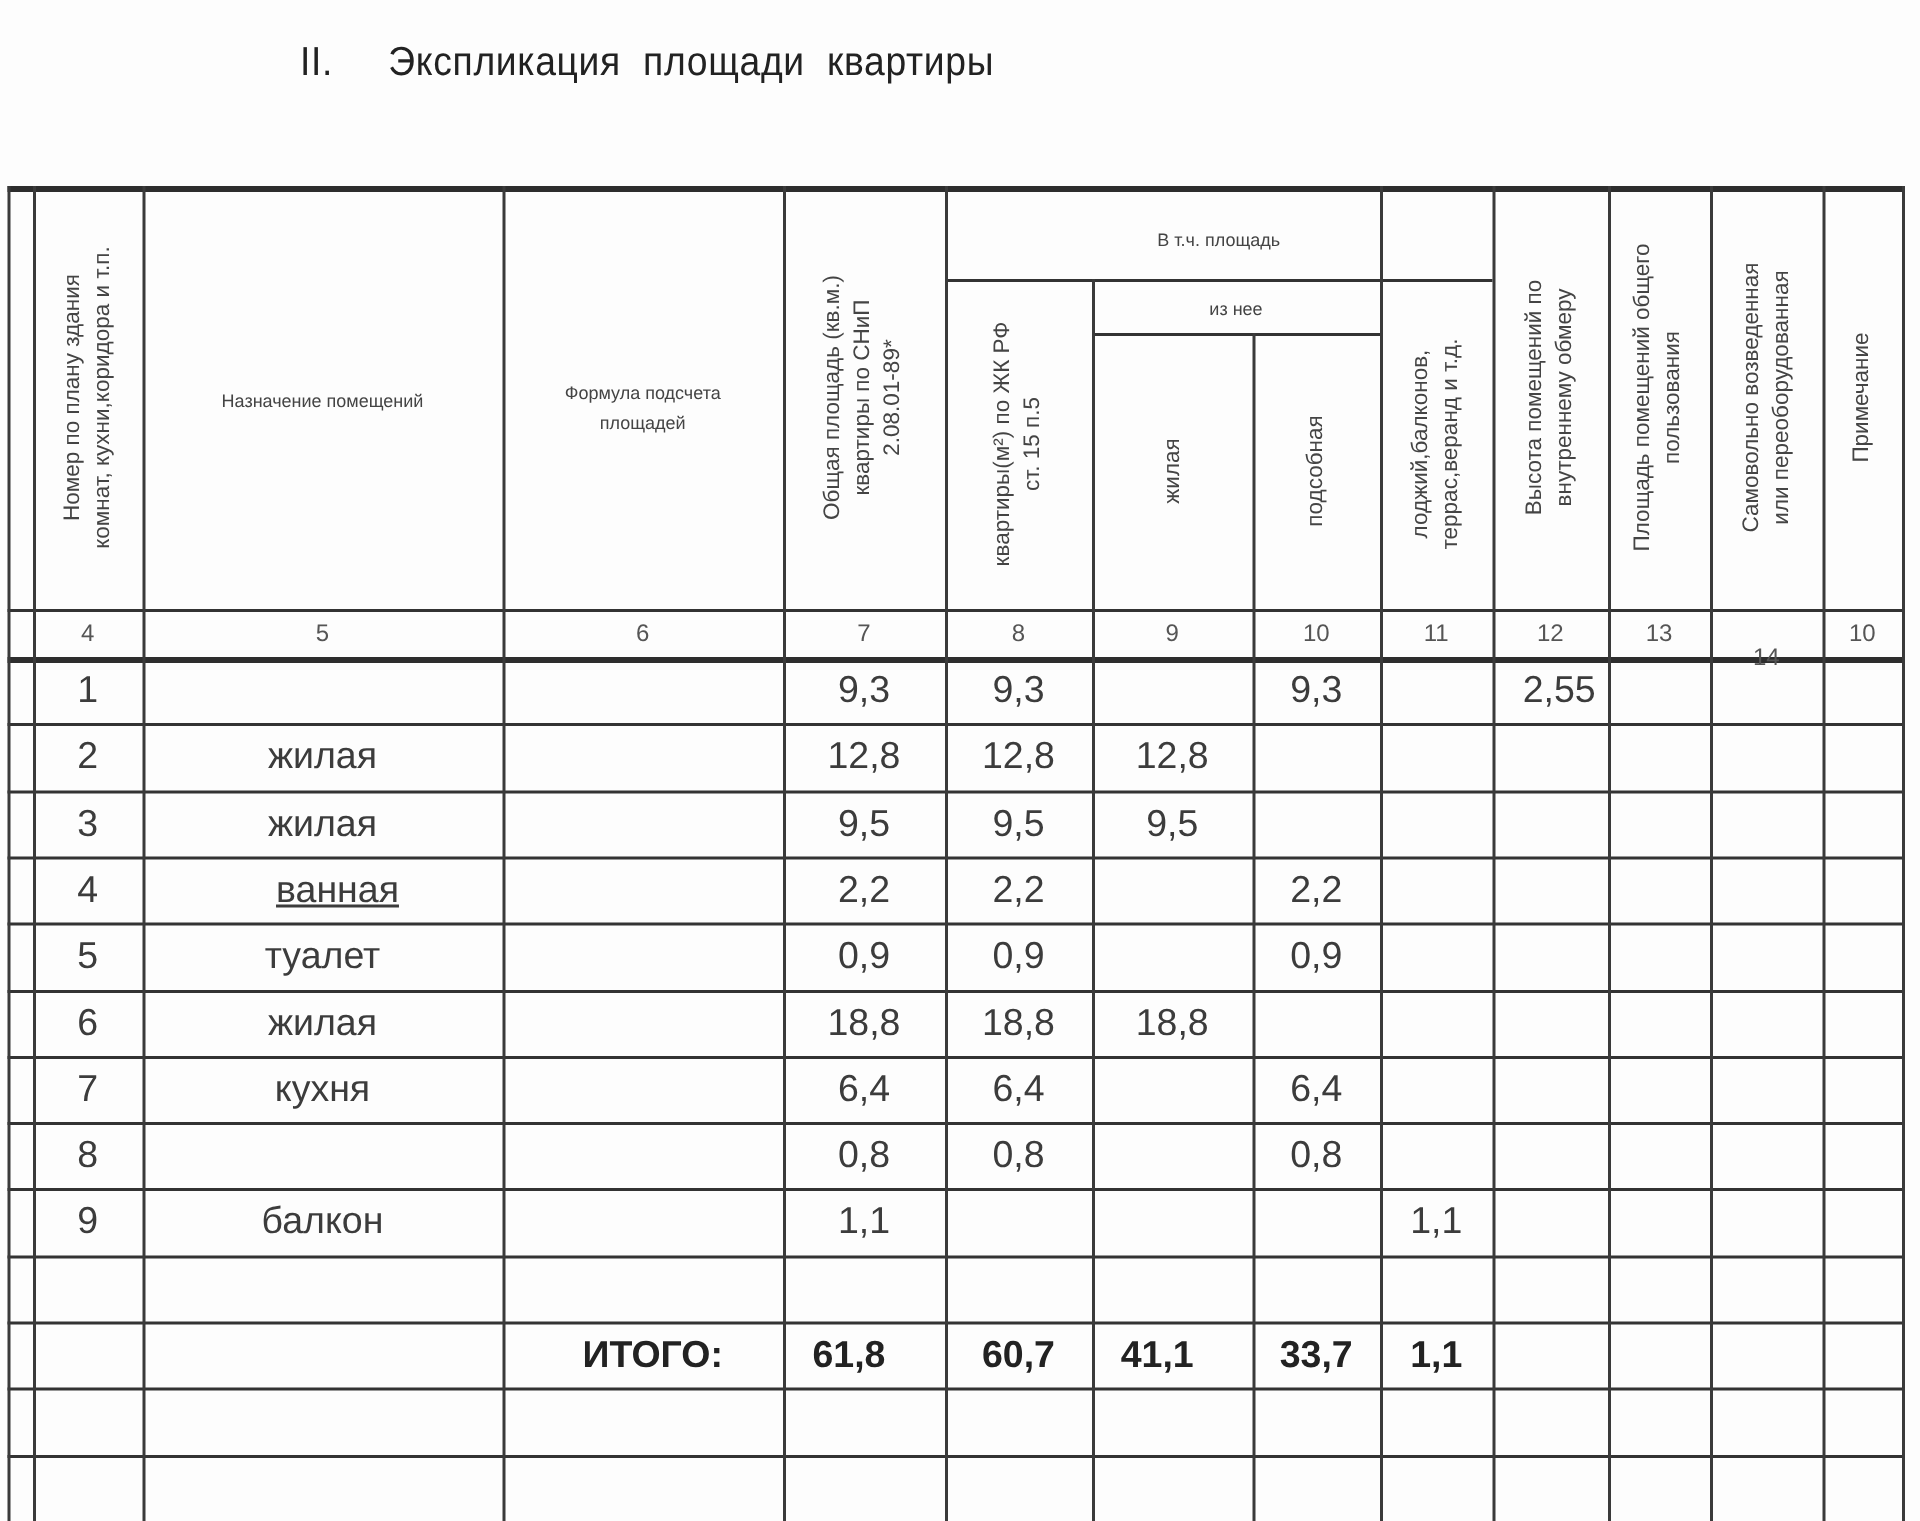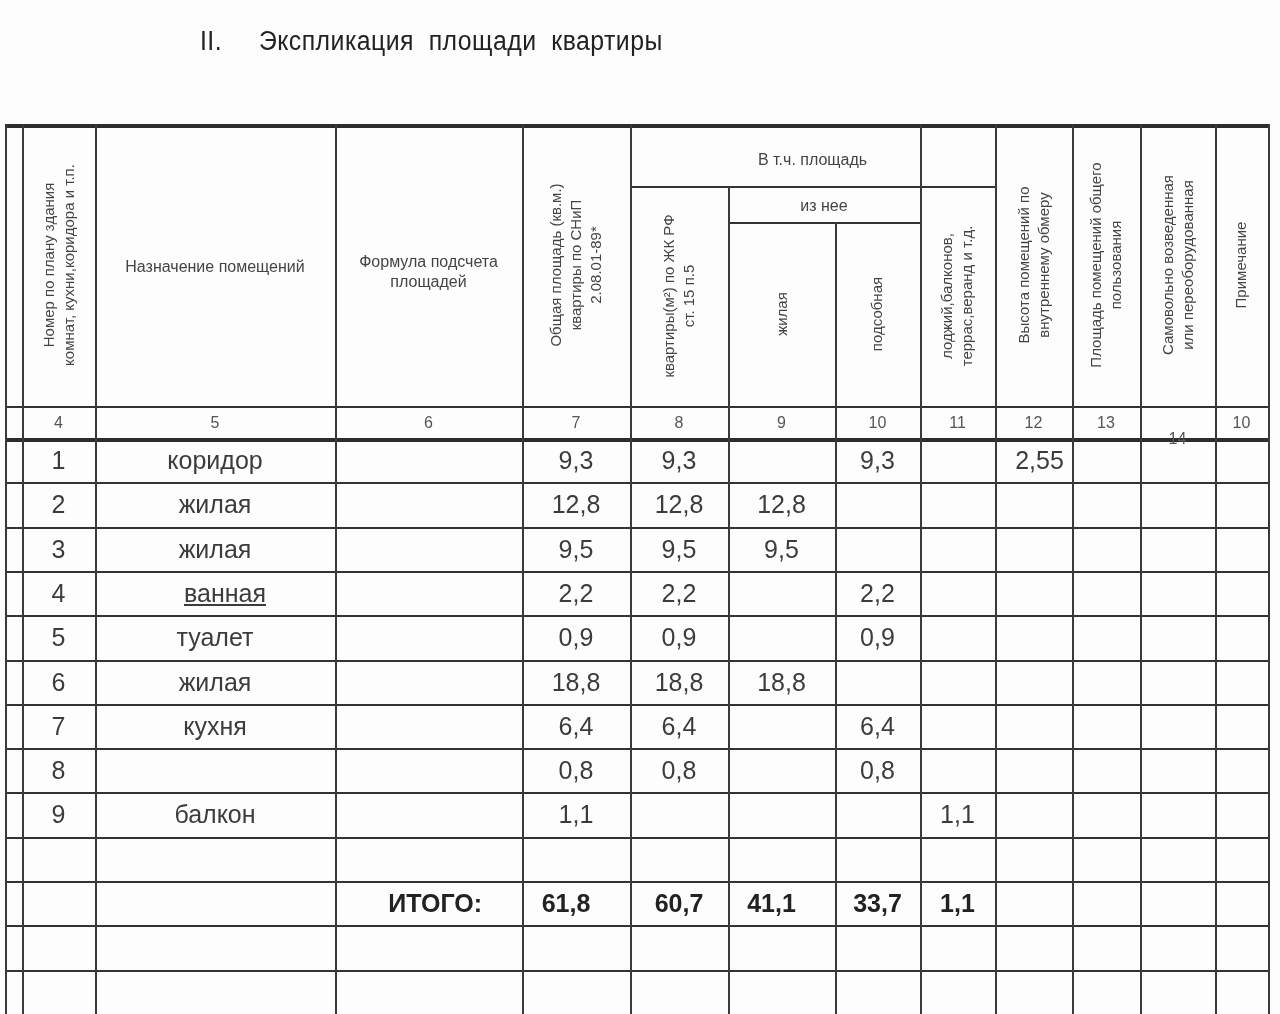--- a/index.html
+++ b/index.html
@@ -7,21 +7,21 @@
   .page { position:absolute; left:0; top:0; width:1280px; height:1014px; background:#fdfdfd; }
   .title { position:absolute; left:200px; top:26px; font-size:27px; color:#222; letter-spacing:0.5px; transform:scaleX(0.92); transform-origin:left; }
   .title .num { margin-right:40px; }
   .grid { position:absolute; left:0; top:0; width:1280px; height:1014px; }
   .hl { position:absolute; height:0; border-top:2px solid #333; }
   .hl.thick { border-top:4px solid #2d2d2d; }
   .vl { position:absolute; width:0; border-left:2px solid #3a3a3a; }
   .txt { position:absolute; text-align:center; white-space:nowrap; }
   .rot { position:absolute; display:flex; align-items:center; justify-content:center; }
   .rot > div { transform:rotate(-90deg); white-space:nowrap; text-align:center; font-size:15px; line-height:20px; color:#444; }
-  .hdr { font-size:16px; color:#444; line-height:20px; }
+  .hdr { font-size:12px; color:#444; line-height:20px; }
   .colnum { font-size:16px; color:#555; }
   .cell { font-size:25px; color:#3c3c3c; }
   .total { font-size:25px; color:#222; font-weight:bold; }
 </style>
 </head>
 <body>
 
 <div class="page">
   <div class="title">
     <span class="num">II.</span><span style="white-space:pre">Экспликация  площади  квартиры</span>
@@ -100,21 +100,20 @@
       <div class="txt colnum" style="left: 522px; top: 414px; width: 108px;">7</div>
       <div class="txt colnum" style="left: 630px; top: 414px; width: 98px;">8</div>
       <div class="txt colnum" style="left: 728px; top: 414px; width: 107px;">9</div>
       <div class="txt colnum" style="left: 835px; top: 414px; width: 85px;">10</div>
       <div class="txt colnum" style="left: 920px; top: 414px; width: 75px;">11</div>
       <div class="txt colnum" style="left: 995px; top: 414px; width: 77px;">12</div>
       <div class="txt colnum" style="left: 1072px; top: 414px; width: 68px;">13</div>
       <div class="txt colnum" style="left: 1140px; top: 430px; width: 75px;">14</div>
       <div class="txt colnum" style="left: 1215px; top: 414px; width: 53px;">10</div>
       <div class="txt cell" style="left: 22px; top: 446px; width: 73px;">1</div>
-      <div class="txt cell" style="left: 95px; top: 446px; width: 240px;">коридор</div>
       <div class="txt cell" style="left: 522px; top: 446px; width: 108px;">9,3</div>
       <div class="txt cell" style="left: 630px; top: 446px; width: 98px;">9,3</div>
       <div class="txt cell" style="left: 835px; top: 446px; width: 85px;">9,3</div>
       <div class="txt cell" style="left: 995px; top: 446px; width: 89px;">2,55</div>
       <div class="txt cell" style="left: 22px; top: 490.3px; width: 73px;">2</div>
       <div class="txt cell" style="left: 95px; top: 490.3px; width: 240px;">жилая</div>
       <div class="txt cell" style="left: 522px; top: 490.3px; width: 108px;">12,8</div>
       <div class="txt cell" style="left: 630px; top: 490.3px; width: 98px;">12,8</div>
       <div class="txt cell" style="left: 728px; top: 490.3px; width: 107px;">12,8</div>
       <div class="txt cell" style="left: 22px; top: 534.6px; width: 73px;">3</div>

